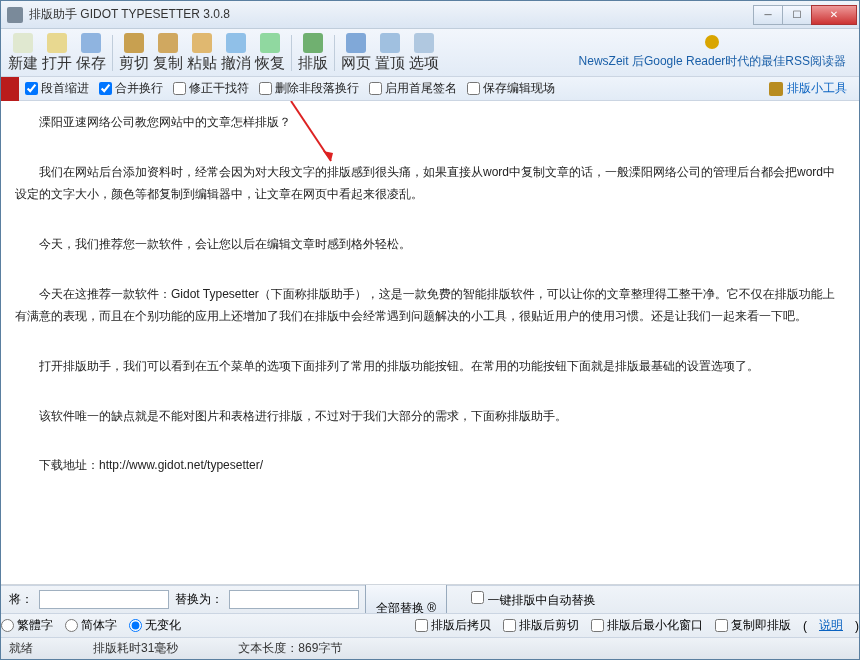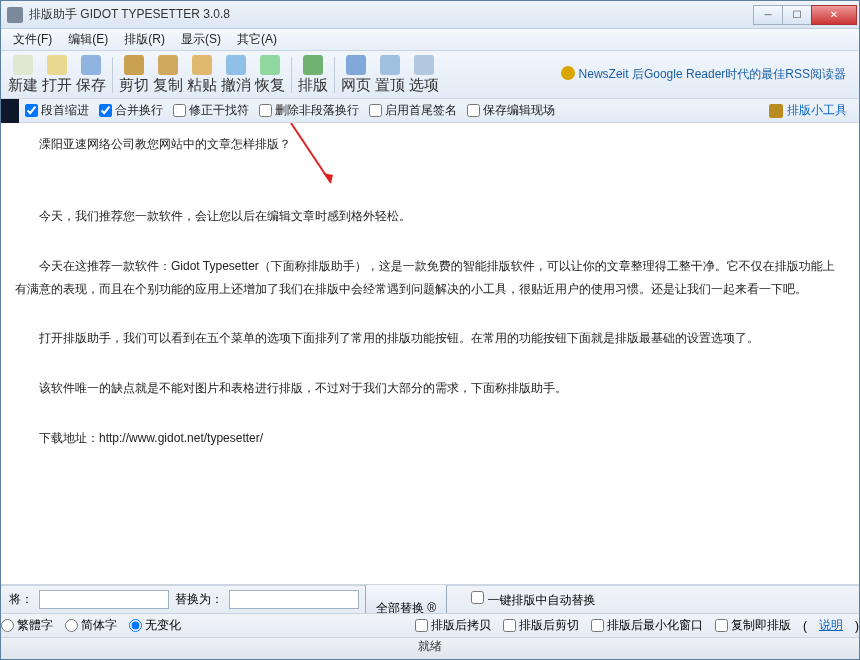--- a/index.html
+++ b/index.html
@@ -1,70 +1,63 @@
 <!DOCTYPE html>
 <html><head>
 <meta charset="utf-8">
 <style>
 * { margin: 0; padding: 0; box-sizing: border-box; font-family: "Microsoft YaHei", Arial, sans-serif; font-size: 12px; }
 body { background: #fff; }
-.window { width: 860px; height: 660px; border: 1px solid #5a7fa0; background: #0f172a; display: flex; flex-direction: column; }
+.window { width: 860px; height: 660px; border: 1px solid #5a7fa0; background: #b91c1c; display: flex; flex-direction: column; }
 .titlebar { height: 28px; background: linear-gradient(#f0f4fa, #dbe6f3); display: flex; align-items: center; padding: 0 2px 0 6px; border-bottom: 1px solid #c0cddb; }
 .app-icon { width: 16px; height: 16px; background: #7a8a9a; margin-right: 6px; border-radius: 2px; }
 .title { flex: 1; color: #333; }
 .win-btns { display: flex; gap: 0; }
 .win-btn { width: 30px; height: 20px; border: 1px solid #a0b0c0; background: linear-gradient(#f4f8ff, #d8e4f2); display: flex; align-items: center; justify-content: center; font-size: 10px; color: #444; margin-left: -1px; }
 .win-btn.close { width: 46px; background: linear-gradient(#e99, #c33); color: #fff; border-color: #a33; }
 .menubar { height: 22px; background: linear-gradient(#f6f9fd, #e6eef8); border-bottom: 1px solid #cbd5e2; display: flex; align-items: center; padding: 0 4px; }
 .menu-item { padding: 2px 8px; color: #222; }
 .toolbar { height: 48px; background: linear-gradient(#f2f6fc, #e2ebf6); border-bottom: 1px solid #cbd5e2; display: flex; align-items: center; padding: 0 5px; }
 .tb-btn { display: flex; flex-direction: column; align-items: center; justify-content: center; width: 34px; height: 42px; gap: 1px; }
 .tb-btn .ico { width: 20px; height: 20px; border-radius: 3px; }
 .tb-btn .lbl { font-size: 15px; color: #333; }
 .tb-sep { width: 1px; height: 36px; background: #c0cddb; margin: 0 4px; }
-.tb-right { margin-left: auto; color: #1a5fa8; display: flex; gap: 4px; padding-right: 8px; }
+.tb-right { margin-left: auto; color: #1a5fa8; display: flex; align-items: center; gap: 4px; padding-right: 8px; flex-direction: column; }
 .tb-right .star { width: 14px; height: 14px; background: #d9a500; border-radius: 50%; }
 .optbar { height: 24px; background: linear-gradient(#eef4fb, #e2ebf6); border-bottom: 1px solid #cbd5e2; display: flex; align-items: center; padding: 0 6px; gap: 10px; margin-left: 18px; }
 .optbar label { display: flex; align-items: center; gap: 3px; color: #222; }
 .opt-right { margin-left: auto; display: flex; align-items: center; gap: 4px; color: #0b63c1; padding-right: 6px; }
 .opt-right .wrench { width: 14px; height: 14px; background: #b88c20; border-radius: 2px; }
 .content { flex: 1; background: #fff; padding: 10px 14px; overflow: auto; border-bottom: 1px solid #d0d6dd; line-height: 1.9; color: #222; position: relative; }
 .content p { margin-bottom: 4px; }
 .indent { text-indent: 2em; }
 .arrow { position: absolute; pointer-events: none; }
 .replacebar { height: 28px; background: linear-gradient(#f0f4f9, #e6ecf3); border-top: 1px solid #cbd5e2; display: flex; align-items: center; padding: 0 8px; gap: 6px; }
 .replacebar input[type=text] { height: 19px; border: 1px solid #a0b0c0; padding: 0 3px; font-size: 12px; }
 .replacebar button { height: 34px; padding: 17px 10px; background: linear-gradient(#f6f9fd, #dde6f1); border: 1px solid #98aabd; font-size: 12px; }
 .radiobar { height: 24px; background: linear-gradient(#f0f4f9, #e6ecf3); border-top: 1px solid #cbd5e2; display: flex; align-items: center; padding: 0 0; gap: 12px; }
 .radiobar label { display: flex; align-items: center; gap: 3px; }
-.statusbar { height: 22px; background: linear-gradient(#eef2f7, #dfe5ec); border-top: 1px solid #cbd5e2; display: flex; align-items: center; padding: 0 8px; gap: 60px; color: #333; flex-direction: column; }
+.statusbar { height: 22px; background: linear-gradient(#eef2f7, #dfe5ec); border-top: 1px solid #cbd5e2; display: flex; align-items: center; padding: 0 8px; gap: 60px; color: #333; }
 .link { color: #0b63c1; text-decoration: underline; }
 </style>
 </head>
 <body>
 
 <div class="window">
 
   <div class="titlebar">
     <div class="app-icon"></div>
     <div class="title">排版助手 GIDOT TYPESETTER 3.0.8</div>
     <div class="win-btns">
       <div class="win-btn">─</div>
       <div class="win-btn">☐</div>
       <div class="win-btn close">✕</div>
     </div>
   </div>
 
-  <div class="menubar">
-    <div class="menu-item">文件(F)</div>
-    <div class="menu-item">编辑(E)</div>
-    <div class="menu-item">排版(R)</div>
-    <div class="menu-item">显示(S)</div>
-    <div class="menu-item">其它(A)</div>
-  </div>
 
   <div class="toolbar">
     <div class="tb-btn">
         <div class="ico" style="background:#e0e8d0"></div>
         <div class="lbl">新建</div>
       </div>
     <div class="tb-btn">
         <div class="ico" style="background:#e8d890"></div>
         <div class="lbl">打开</div>
       </div>
@@ -148,20 +141,21 @@
     </div>
   </div>
 
   <div class="content">
     <svg class="arrow" width="860" height="220" style="left:0;top:0">
       <line x1="290" y1="0" x2="330" y2="60" stroke="#d22" stroke-width="2"></line>
       <polygon points="330,60 322,50 332,52" fill="#d22"></polygon>
     </svg>
     <p class="indent">溧阳亚速网络公司教您网站中的文章怎样排版？</p>
     <br>
+    <p class="indent">我们在网站后台添加资料时，经常会因为对大段文字的排版感到很头痛，如果直接从word中复制文章的话，一般溧阳网络公司的管理后台都会把word中设定的文字大小，颜色等都复制到编辑器中，让文章在网页中看起来很凌乱。</p>
     <br>
     <p class="indent">今天，我们推荐您一款软件，会让您以后在编辑文章时感到格外轻松。</p>
     <br>
     <p class="indent">今天在这推荐一款软件：Gidot Typesetter（下面称排版助手），这是一款免费的智能排版软件，可以让你的文章整理得工整干净。它不仅在排版功能上有满意的表现，而且在个别功能的应用上还增加了我们在排版中会经常遇到问题解决的小工具，很贴近用户的使用习惯。还是让我们一起来看一下吧。</p>
     <br>
     <p class="indent">打开排版助手，我们可以看到在五个菜单的选项下面排列了常用的排版功能按钮。在常用的功能按钮下面就是排版最基础的设置选项了。</p>
     <br>
     <p class="indent">该软件唯一的缺点就是不能对图片和表格进行排版，不过对于我们大部分的需求，下面称排版助手。</p>
     <br>
     <p class="indent"><span>下载地址：</span><span>http://www.gidot.net/typesetter/</span></p>

